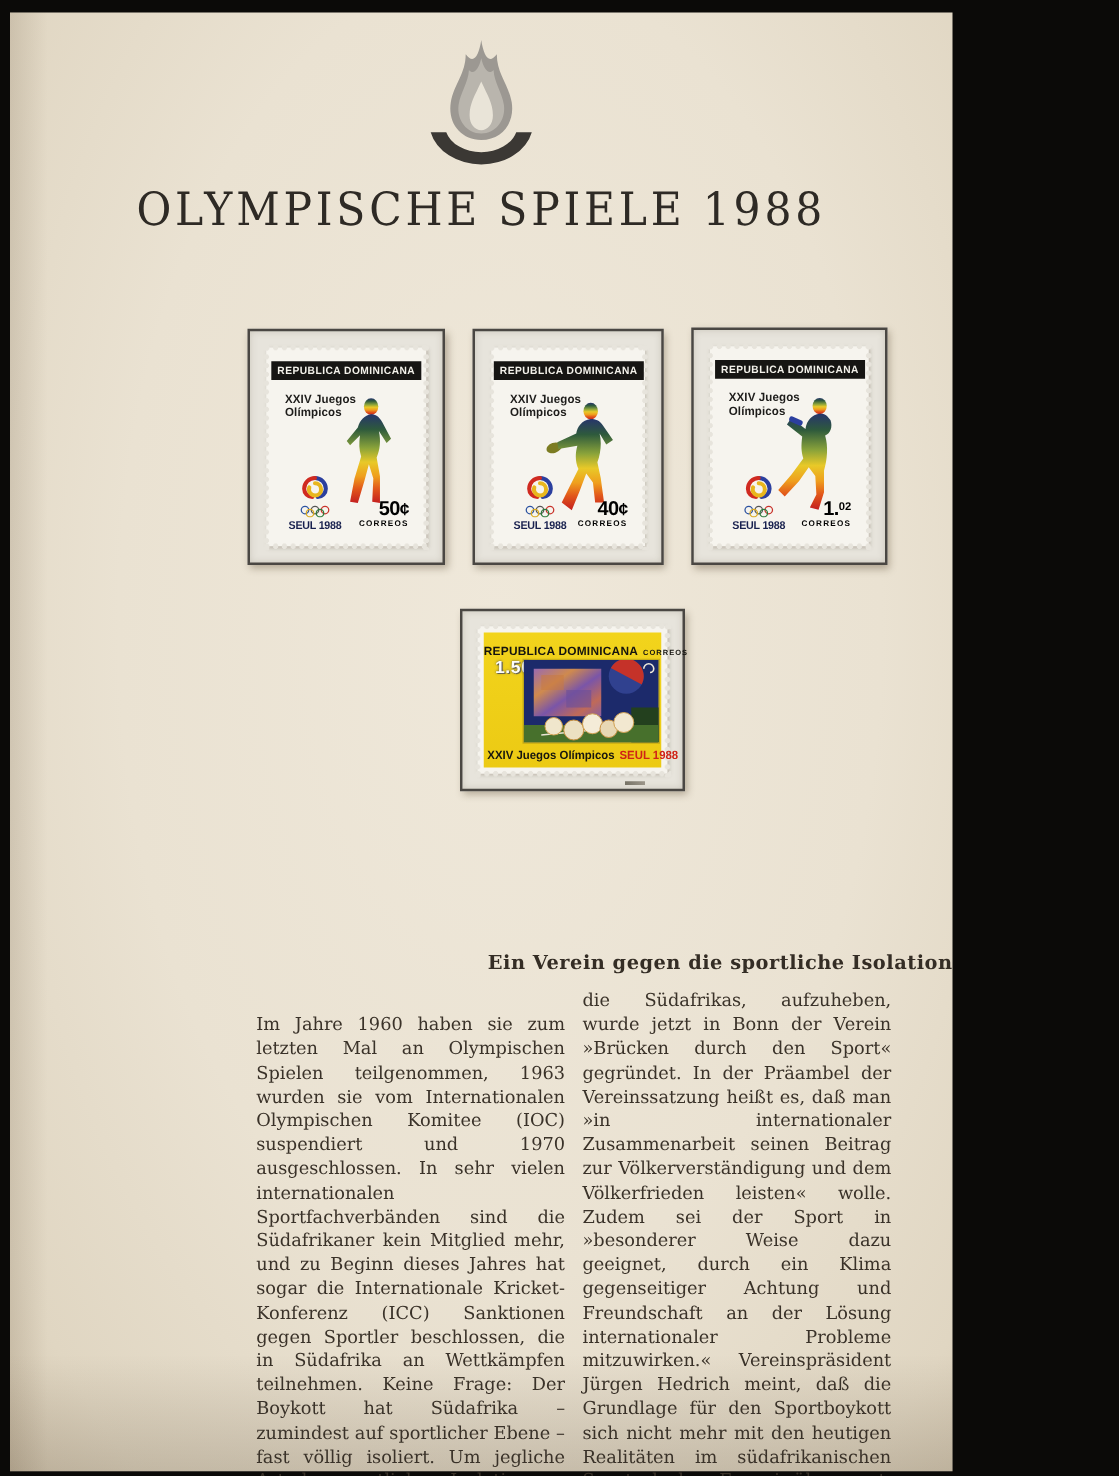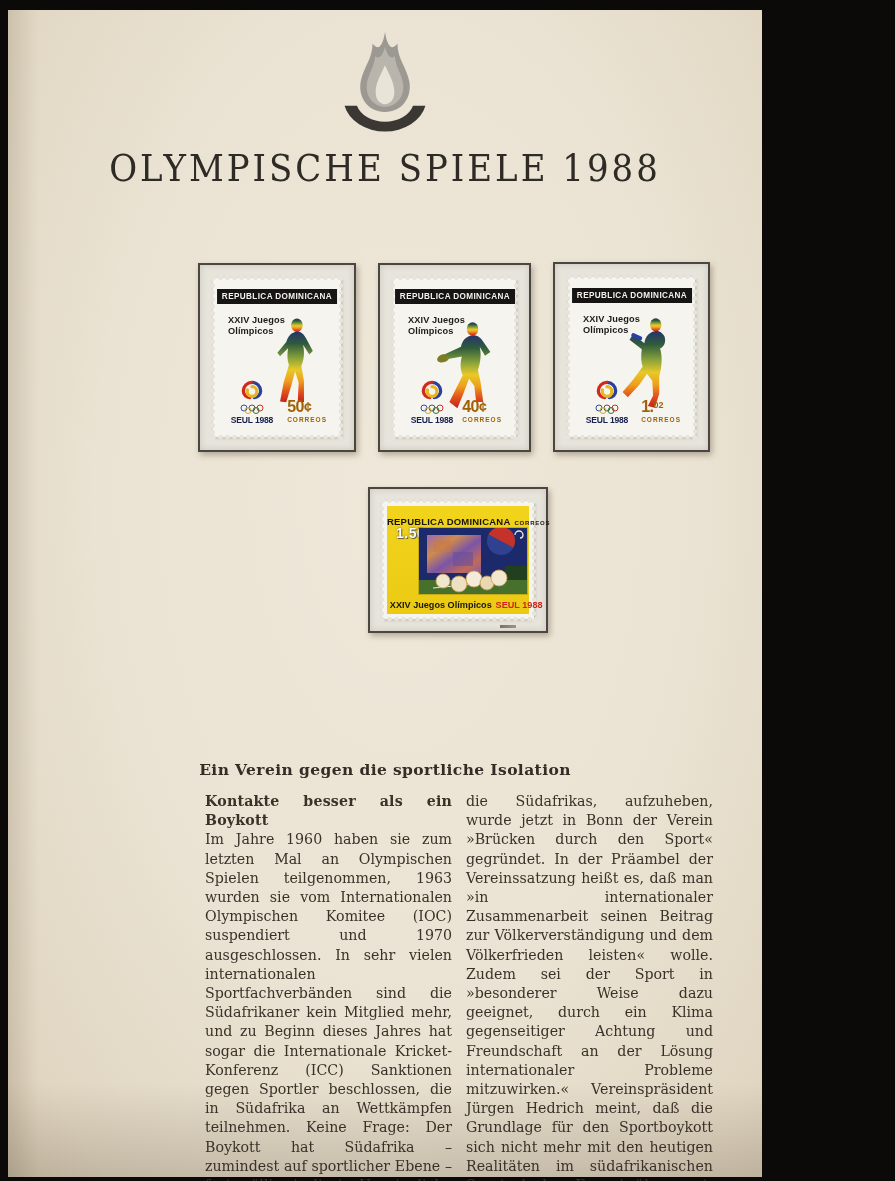--- a/index.html
+++ b/index.html
@@ -72,21 +72,21 @@
   .fig1{right:14px;top:38px;width:62px;height:100px;}
   .fig2{right:10px;top:42px;width:74px;height:98px;}
   .fig3{right:10px;top:40px;width:76px;height:96px;}
   .seoul-block{position:absolute;left:16px;bottom:12px;width:46px;text-align:center;}
   .seoul-swirl{display:block;margin:0 auto;}
   .seoul-rings{display:block;margin:1px auto 0 auto;}
   .seoul-text{
     margin-top:1px;font-size:9px;font-weight:bold;color:#18204e;
     letter-spacing:-.2px;white-space:nowrap;transform:scaleX(.95);
   }
-  .value-block{position:absolute;right:14px;bottom:14px;text-align:left;color:#a16207;}
+  .value-block{position:absolute;right:14px;bottom:14px;text-align:right;color:#000000;}
   .value-line{font-size:16px;font-weight:bold;line-height:15px;letter-spacing:-.5px;}
   .value-line .cent{font-size:14px;}
   .value-line .sup{font-size:9px;vertical-align:4px;letter-spacing:0;}
   .correos{font-size:6.5px;font-weight:bold;letter-spacing:1px;margin-top:1px;}
 
   
   .s4-yellow{
     position:absolute;inset:5px;
     background:linear-gradient(180deg,#f2d41c,#ecca14);
   }
@@ -109,21 +109,21 @@
   }
   .s4-caption .cap-black{color:#17160f;}
   .s4-caption .cap-red{color:#cf2417;margin-left:4px;}
   .s4-imprint{
     position:absolute;right:18px;bottom:-9px;width:16px;height:3px;
     background:linear-gradient(90deg,#5a5649,#8a8376);opacity:.8;
   }
 
   
   .headline{
-    position:absolute;left:0;top:750px;width:100%;text-align:center;
+    position:absolute;left:0;top:750px;width:100%;text-align:right;
     font-family:"DejaVu Serif",serif;font-size:15.5px;font-weight:bold;
     color:#342d25;letter-spacing:.4px;
   }
   .columns{
     position:absolute;left:197px;top:782px;width:508px;
     display:flex;gap:14px;
     font-family:"DejaVu Serif",serif;color:#3a3229;
   }
   .col{width:247px;font-size:14.2px;line-height:19.2px;text-align:justify;}
   .col-heading{font-weight:bold;letter-spacing:.2px;}
@@ -302,21 +302,20 @@
           <span class="cap-black">XXIV Juegos Olímpicos</span><span class="cap-red">SEUL 1988</span>
         </div>
       </div>
       <div class="s4-imprint"></div>
     </div>
   </div>
 
   <div class="headline">Ein Verein gegen die sportliche Isolation</div>
   <div class="columns">
     <div class="col">
-      <span class="col-heading">Kontakte besser als ein Boykott</span>
       <p style="display:inline"></p><br>
       <span>Im Jahre 1960 haben sie zum letzten Mal an Olympischen Spielen teilgenommen, 1963 wurden sie vom Internationalen Olympischen Komitee (IOC) suspendiert und 1970 ausgeschlossen. In sehr vielen internationalen Sportfachverbänden sind die Südafrikaner kein Mitglied mehr, und zu Beginn dieses Jahres hat sogar die Internationale Kricket-Konferenz (ICC) Sanktionen gegen Sportler beschlossen, die in Südafrika an Wettkämpfen teilnehmen. Keine Frage: Der Boykott hat Südafrika – zumindest auf sportlicher Ebene – fast völlig isoliert. Um jegliche Art der sportlichen Isolation, so auch</span>
     </div>
     <div class="col">
       <span>die Südafrikas, aufzuheben, wurde jetzt in Bonn der Verein »Brücken durch den Sport« gegründet. In der Präambel der Vereinssatzung heißt es, daß man »in internationaler Zusammenarbeit seinen Beitrag zur Völkerverständigung und dem Völkerfrieden leisten« wolle. Zudem sei der Sport in »besonderer Weise dazu geeignet, durch ein Klima gegenseitiger Achtung und Freundschaft an der Lösung internationaler Probleme mitzuwirken.« Vereinspräsident Jürgen Hedrich meint, daß die Grundlage für den Sportboykott sich nicht mehr mit den heutigen Realitäten im südafrikanischen Sport decke. Er sei überzeugt, daß sportliche Kontakte mehr bewegen als ein Boykott.</span>
     </div>
   </div>
 
 </div>
 

